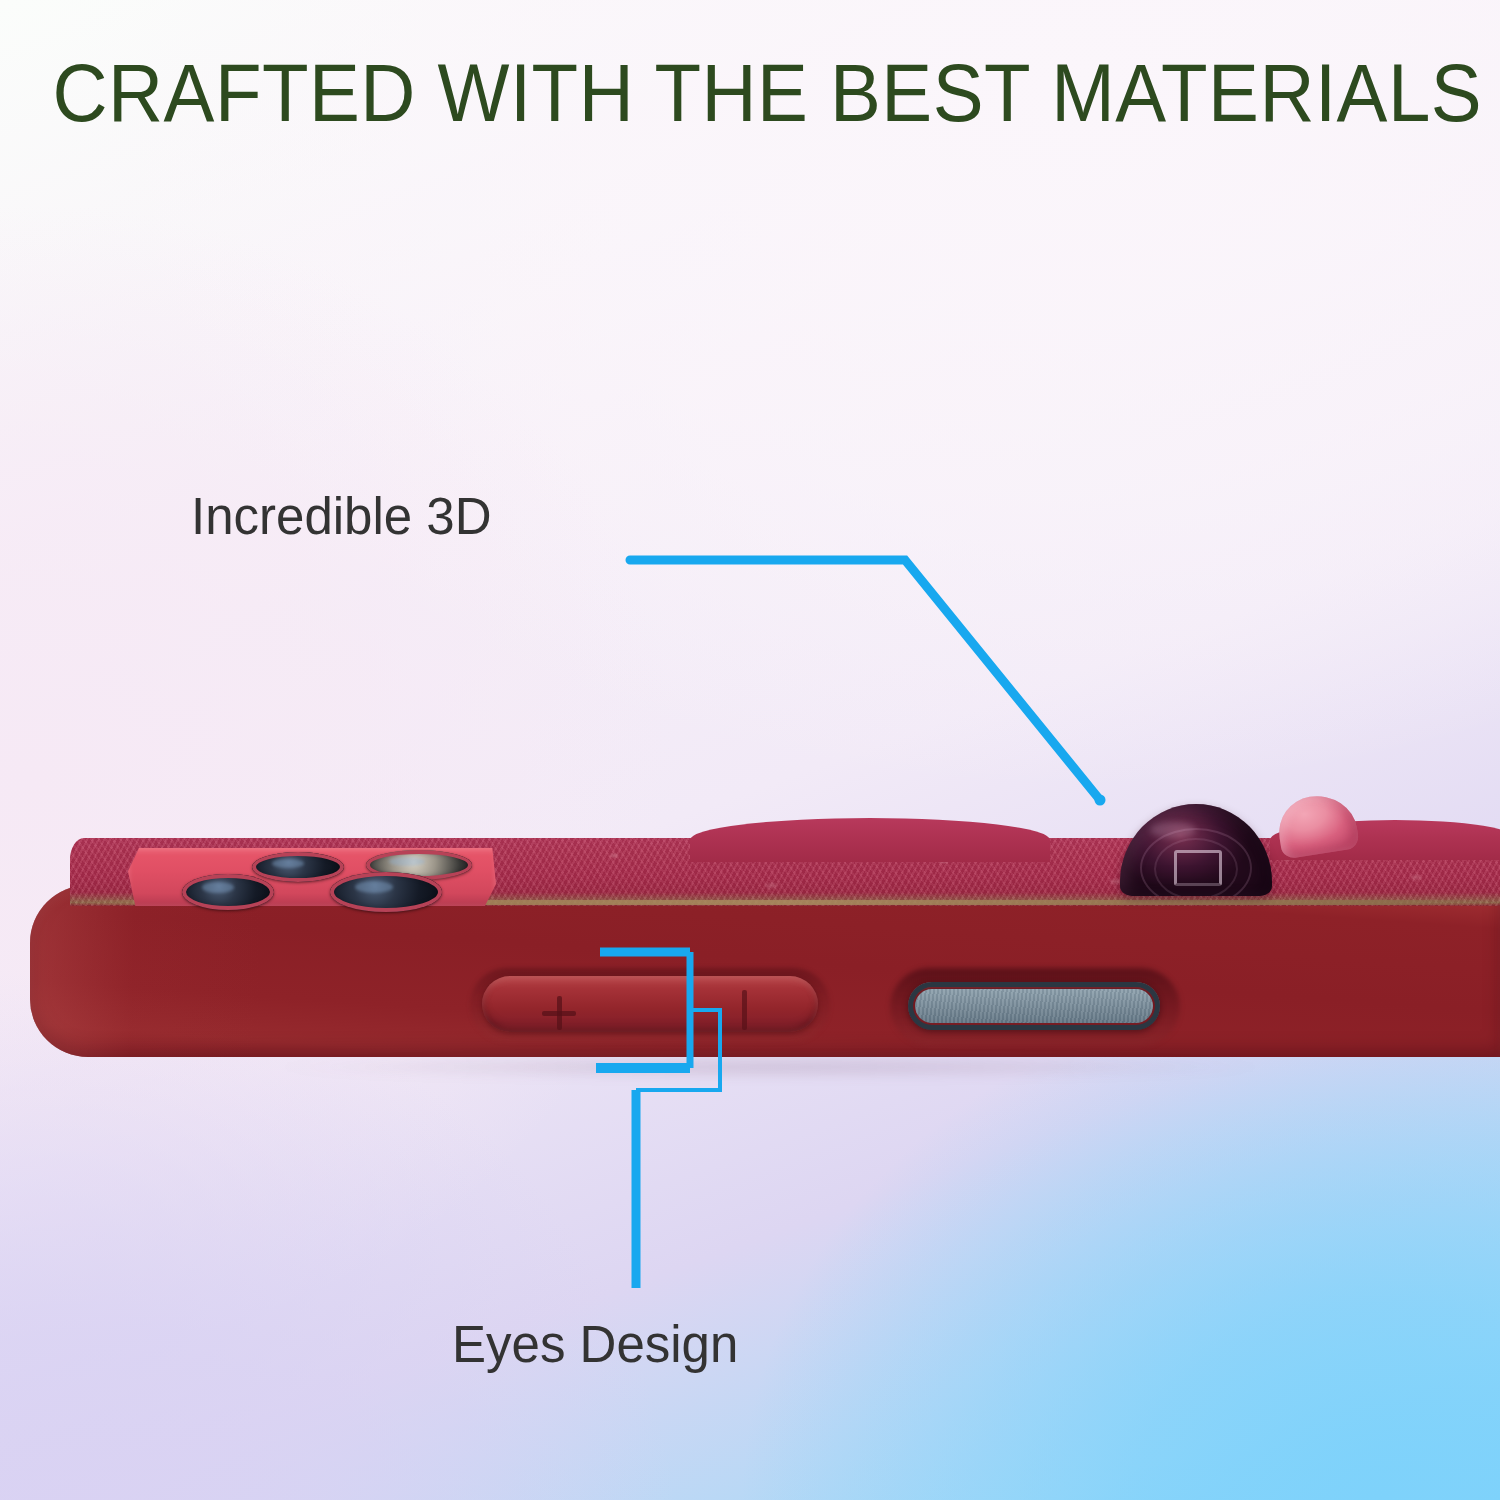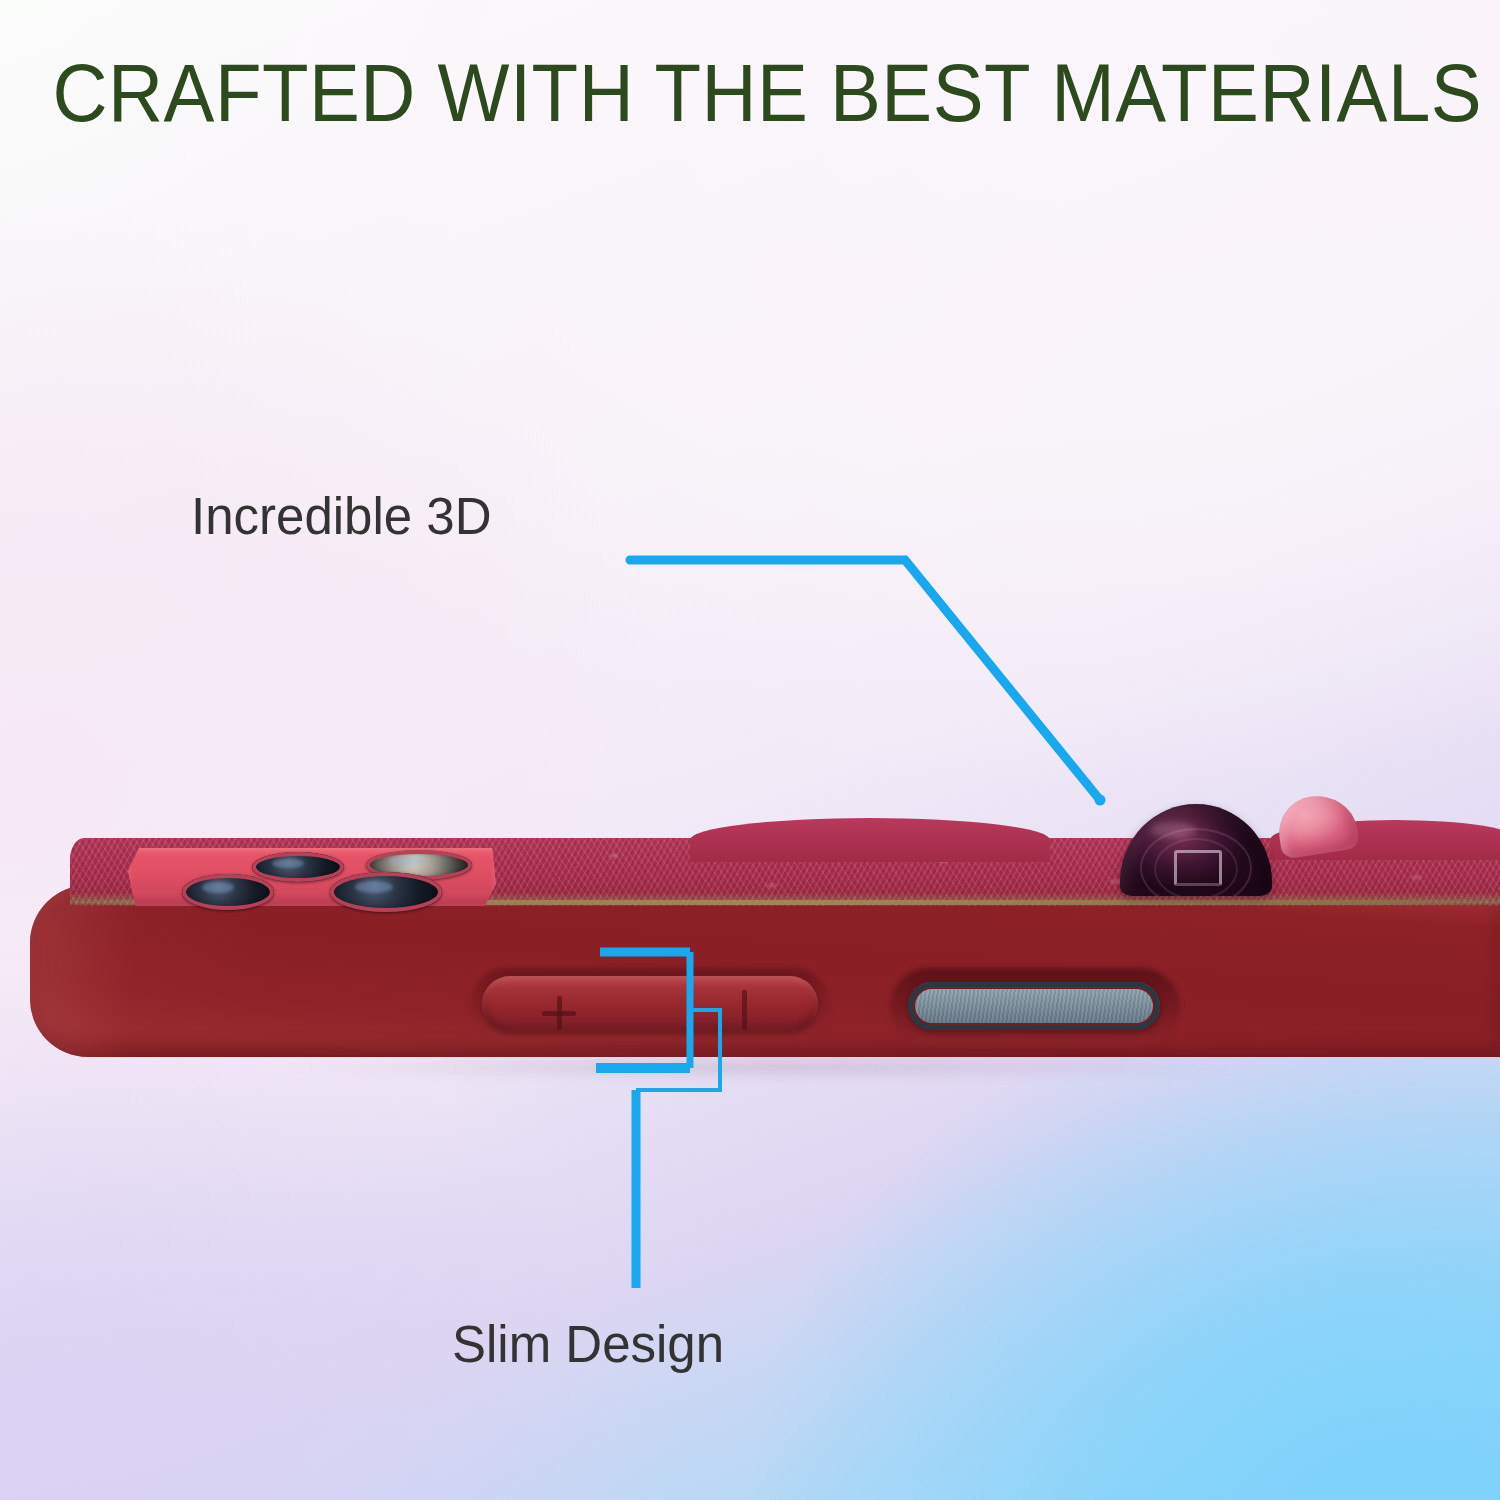--- a/index.html
+++ b/index.html
@@ -368,16 +368,16 @@
     <g>
       <path d="M 636 1090 L 636 1288" fill="none" stroke="#18a8ef" stroke-width="9" stroke-linecap="butt"></path>
     </g>
   </svg>
 
   <div class="callout" id="callout-eyes">
     <span class="ln ln1">Incredible 3D</span>
   </div>
 
   <div class="callout" id="callout-slim">
-    <span class="ln">Slim Design</span>
+    <span class="ln">Eyes Design</span>
   </div>
 
 </div>
 
 </body></html>

